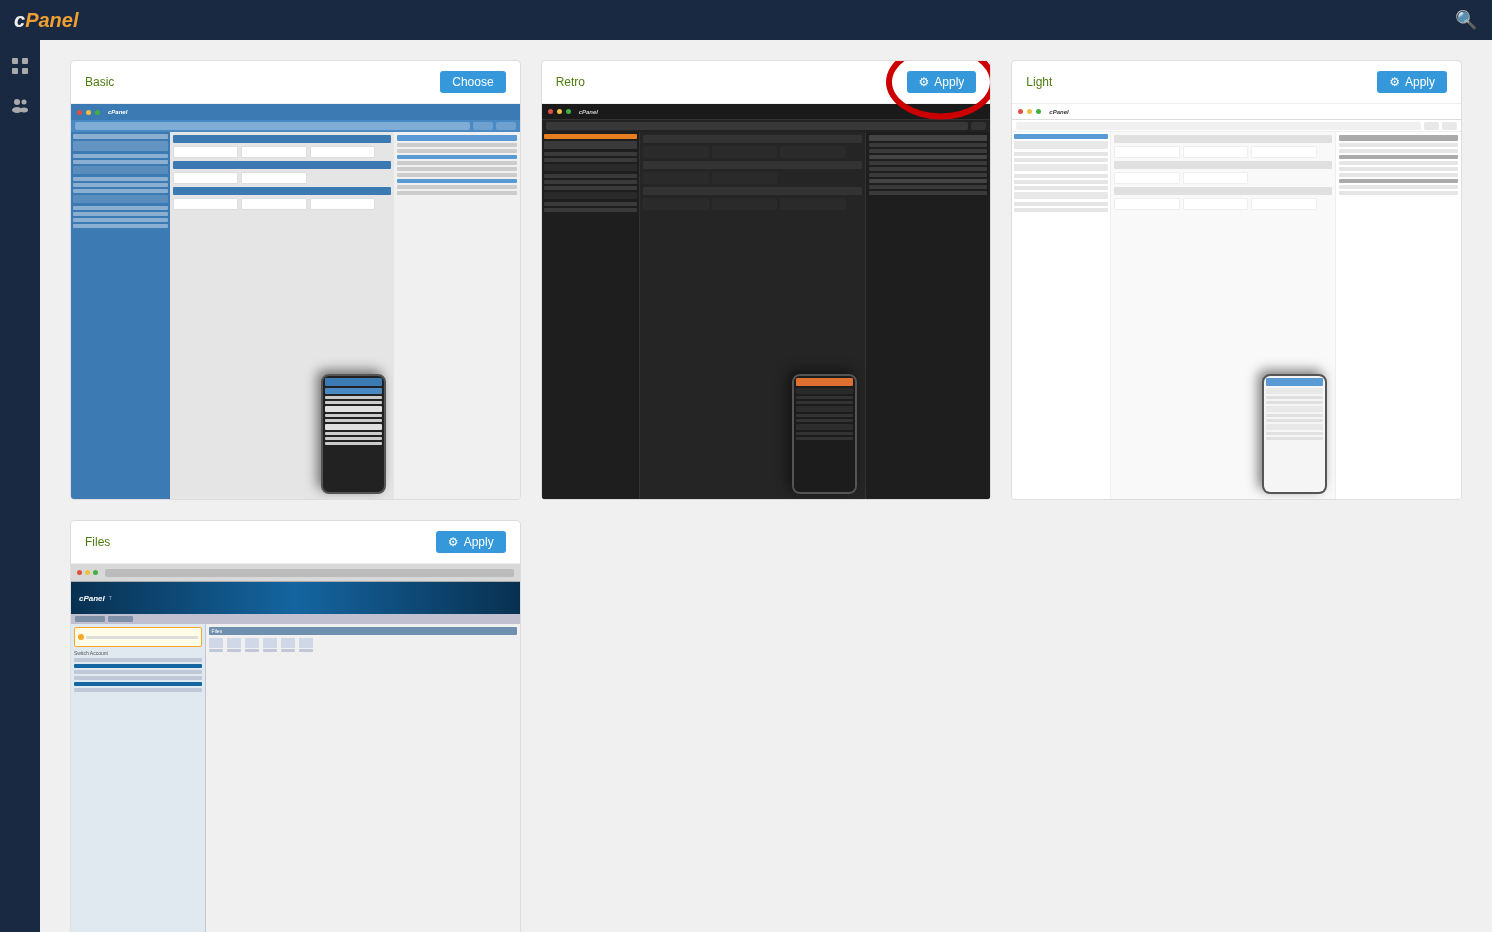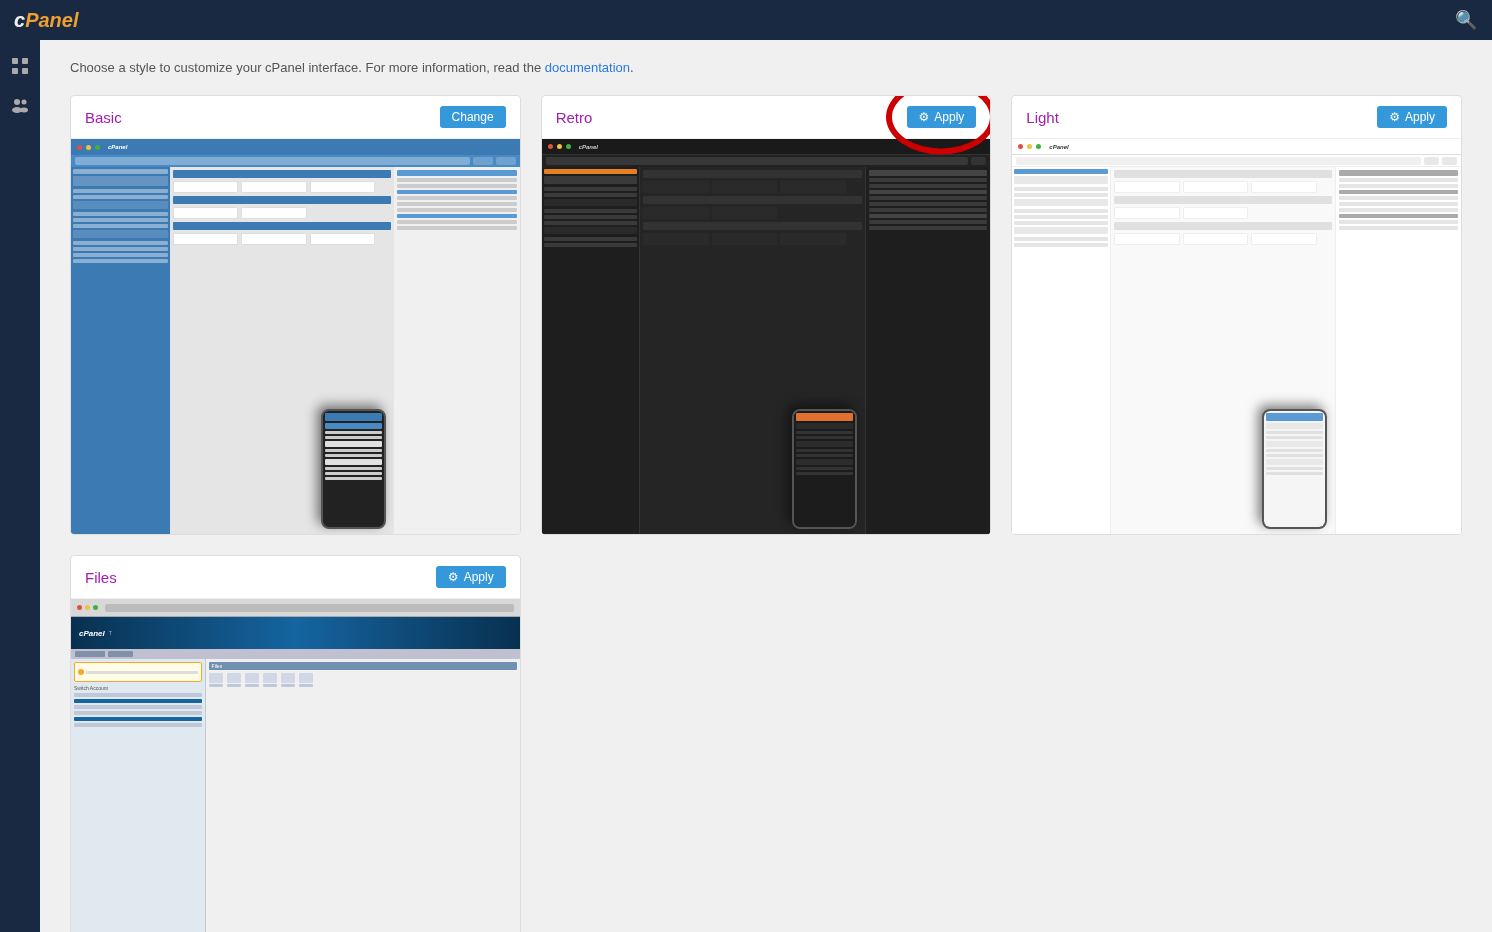--- a/index.html
+++ b/index.html
@@ -103,22 +103,22 @@
       overflow: hidden;
     }
     .theme-card-header {
       display: flex;
       align-items: center;
       justify-content: space-between;
       padding: 10px 14px;
       border-bottom: 1px solid #eee;
     }
     .theme-name {
-      font-size: 15px;
-      color: #a21caf;
+      font-size: 12px;
+      color: #4d7c0f;
       font-weight: 500;
     }
     .btn-current {
       background: #3498db;
       color: white;
       border: none;
       border-radius: 3px;
       padding: 4px 12px;
       font-size: 12px;
       cursor: pointer;
@@ -350,31 +350,27 @@
       <ellipse cx="6" cy="12" rx="5" ry="3"></ellipse>
       <circle cx="13" cy="4" r="2.5"></circle>
       <ellipse cx="13" cy="12" rx="4" ry="2.5"></ellipse>
     </svg>
   </div>
 </div>
 
 <div id="main">
 
 
-  <p id="page-desc">
-    <span>Choose a style to customize your cPanel interface. For more information, read the</span>
-    <a href="#">documentation</a>.
-  </p>
 
   <div id="theme-grid">
 
     <div class="theme-card">
       <div class="theme-card-header">
         <span class="theme-name">Basic</span>
-        <button class="btn-current">Change</button>
+        <button class="btn-current">Choose</button>
       </div>
       <div class="theme-preview">
         <div class="basic-full-preview">
 
           <div class="mockup-topbar blue-bar">
             <div class="mockup-dot red"></div>
             <div class="mockup-dot yellow"></div>
             <div class="mockup-dot green"></div>
             <span class="mockup-logo">cPanel</span>
           </div>

